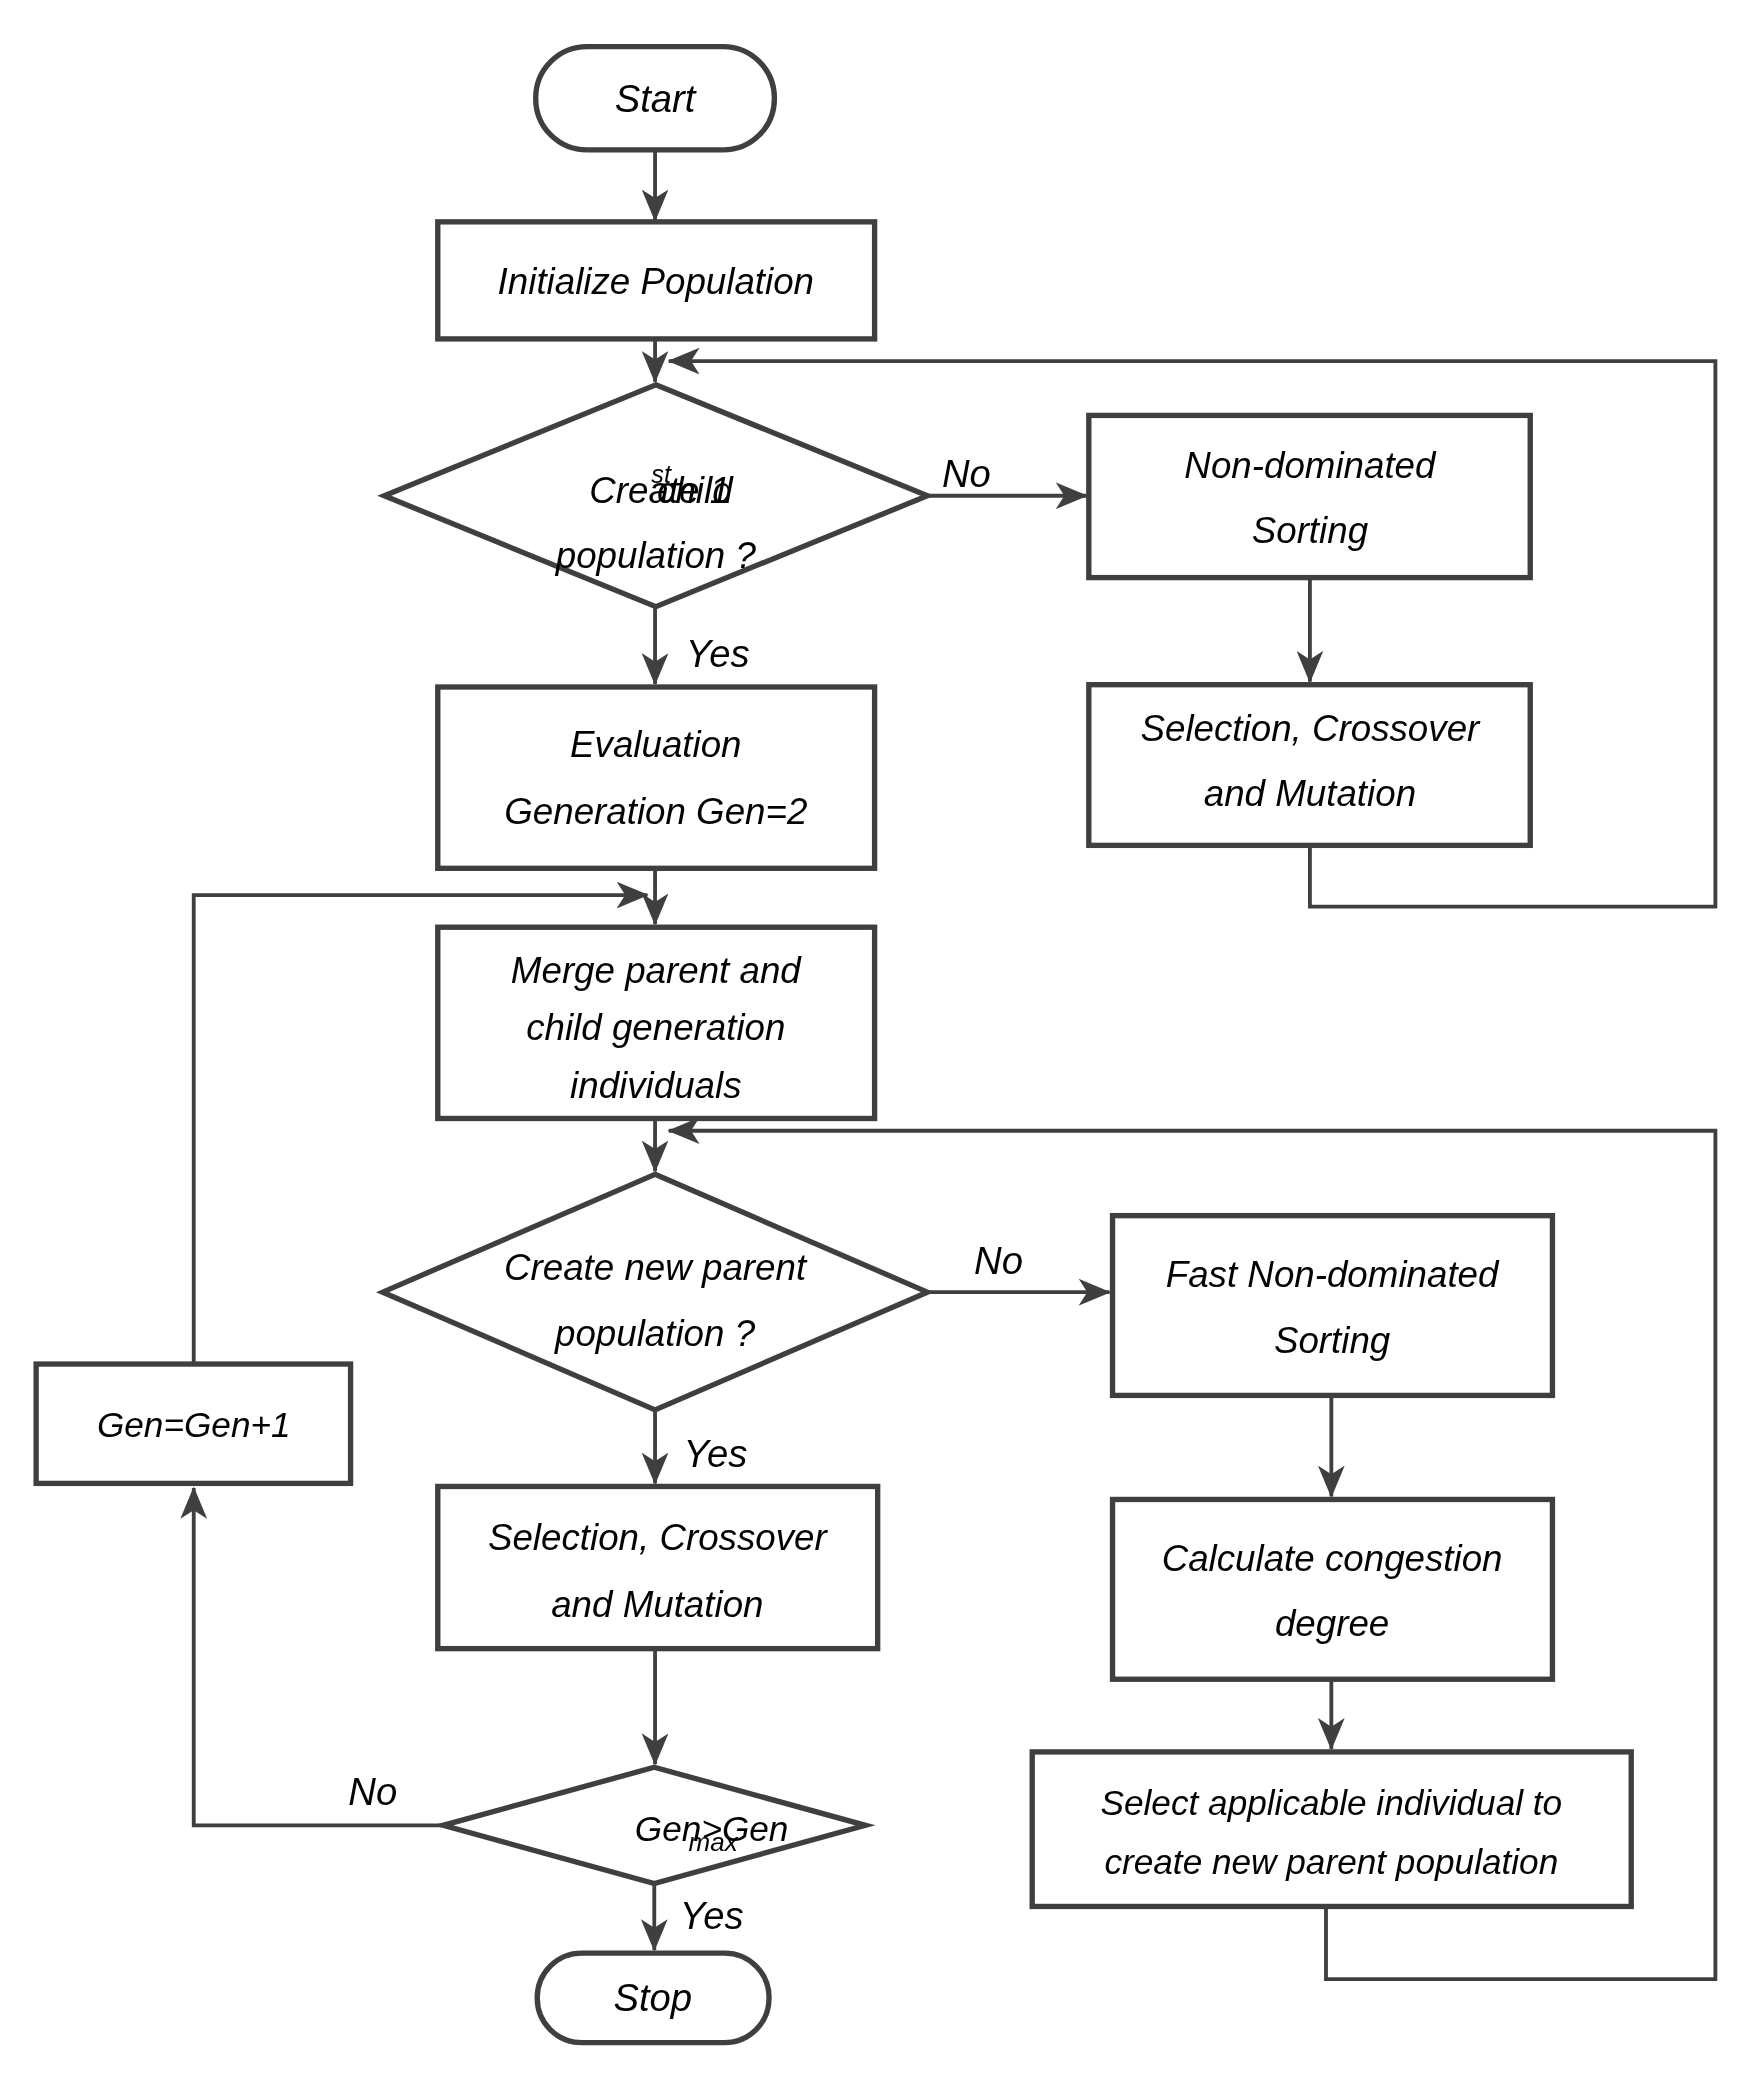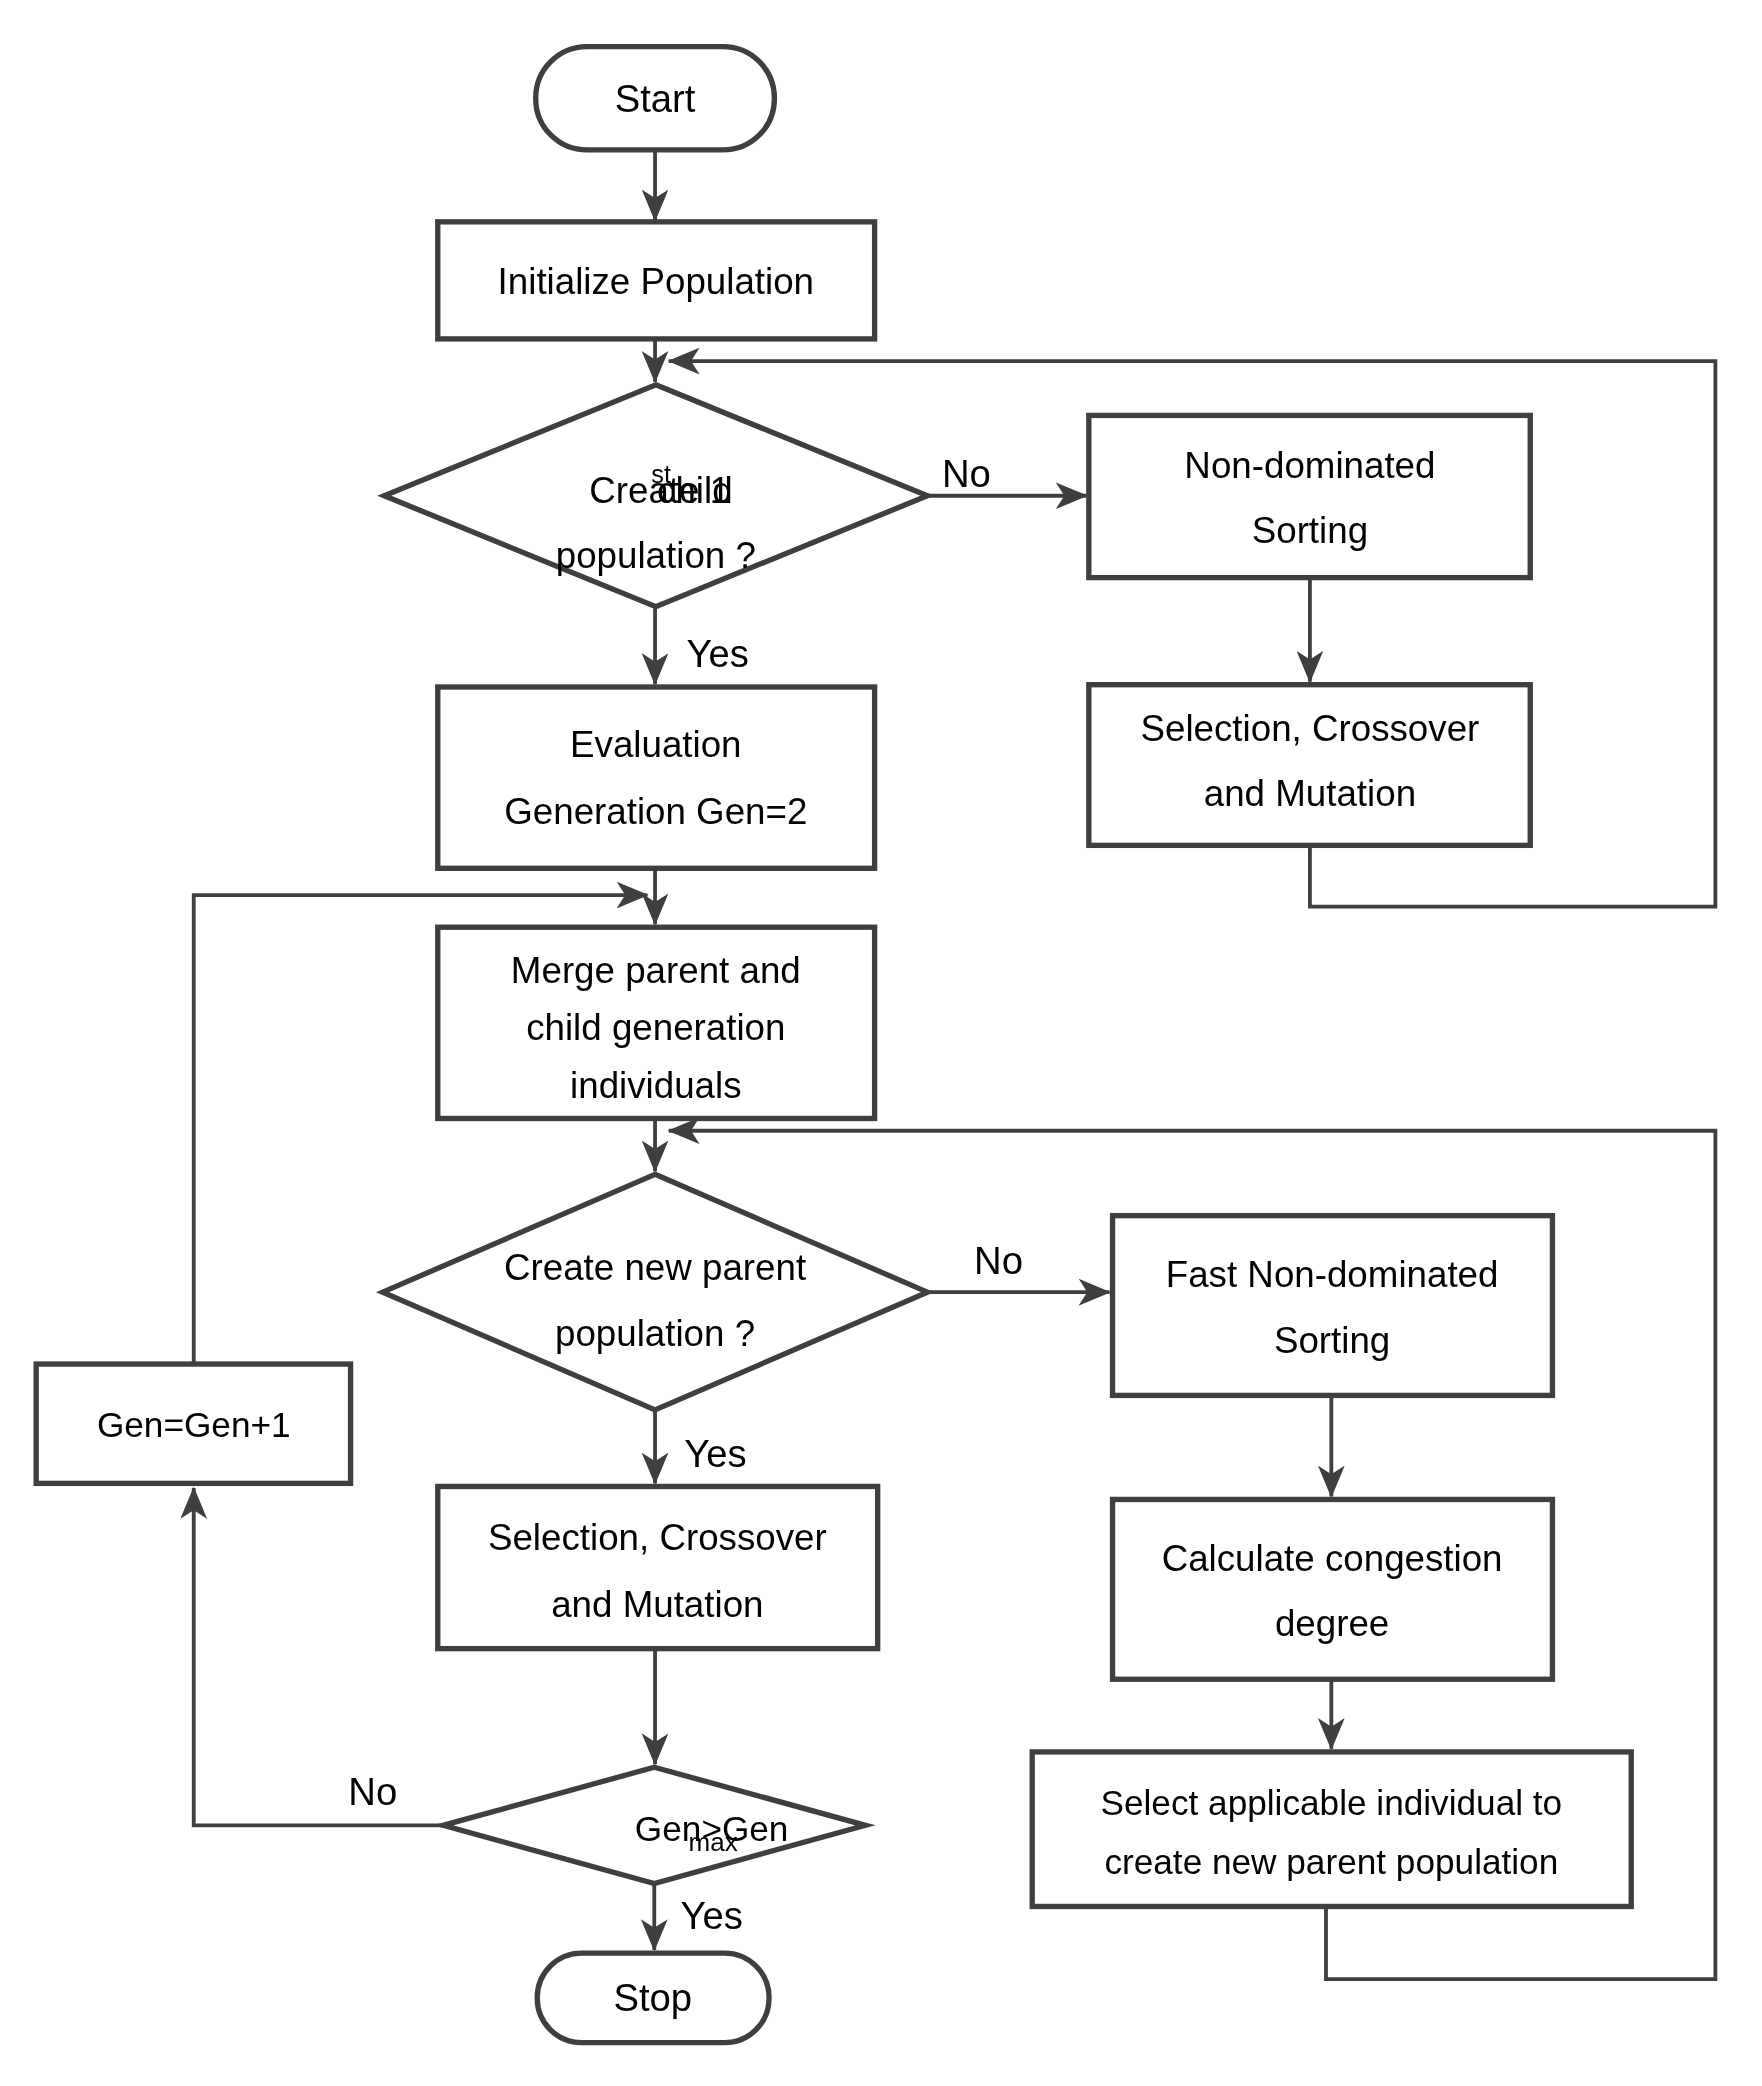--- a/index.html
+++ b/index.html
@@ -8,20 +8,21 @@
     background: #ffffff;
     width: 1763px;
     height: 2087px;
     font-family: "Liberation Sans", sans-serif;
   }
   #stage {
     position: relative;
     width: 1763px;
     height: 2087px;
     background: #ffffff;
+    font-style: italic;
   }
   svg { display: block; }
   .shape {
     fill: #ffffff;
     stroke: #3f3f3f;
     stroke-width: 7;
   }
   .conn {
     fill: none;
     stroke: #3f3f3f;

